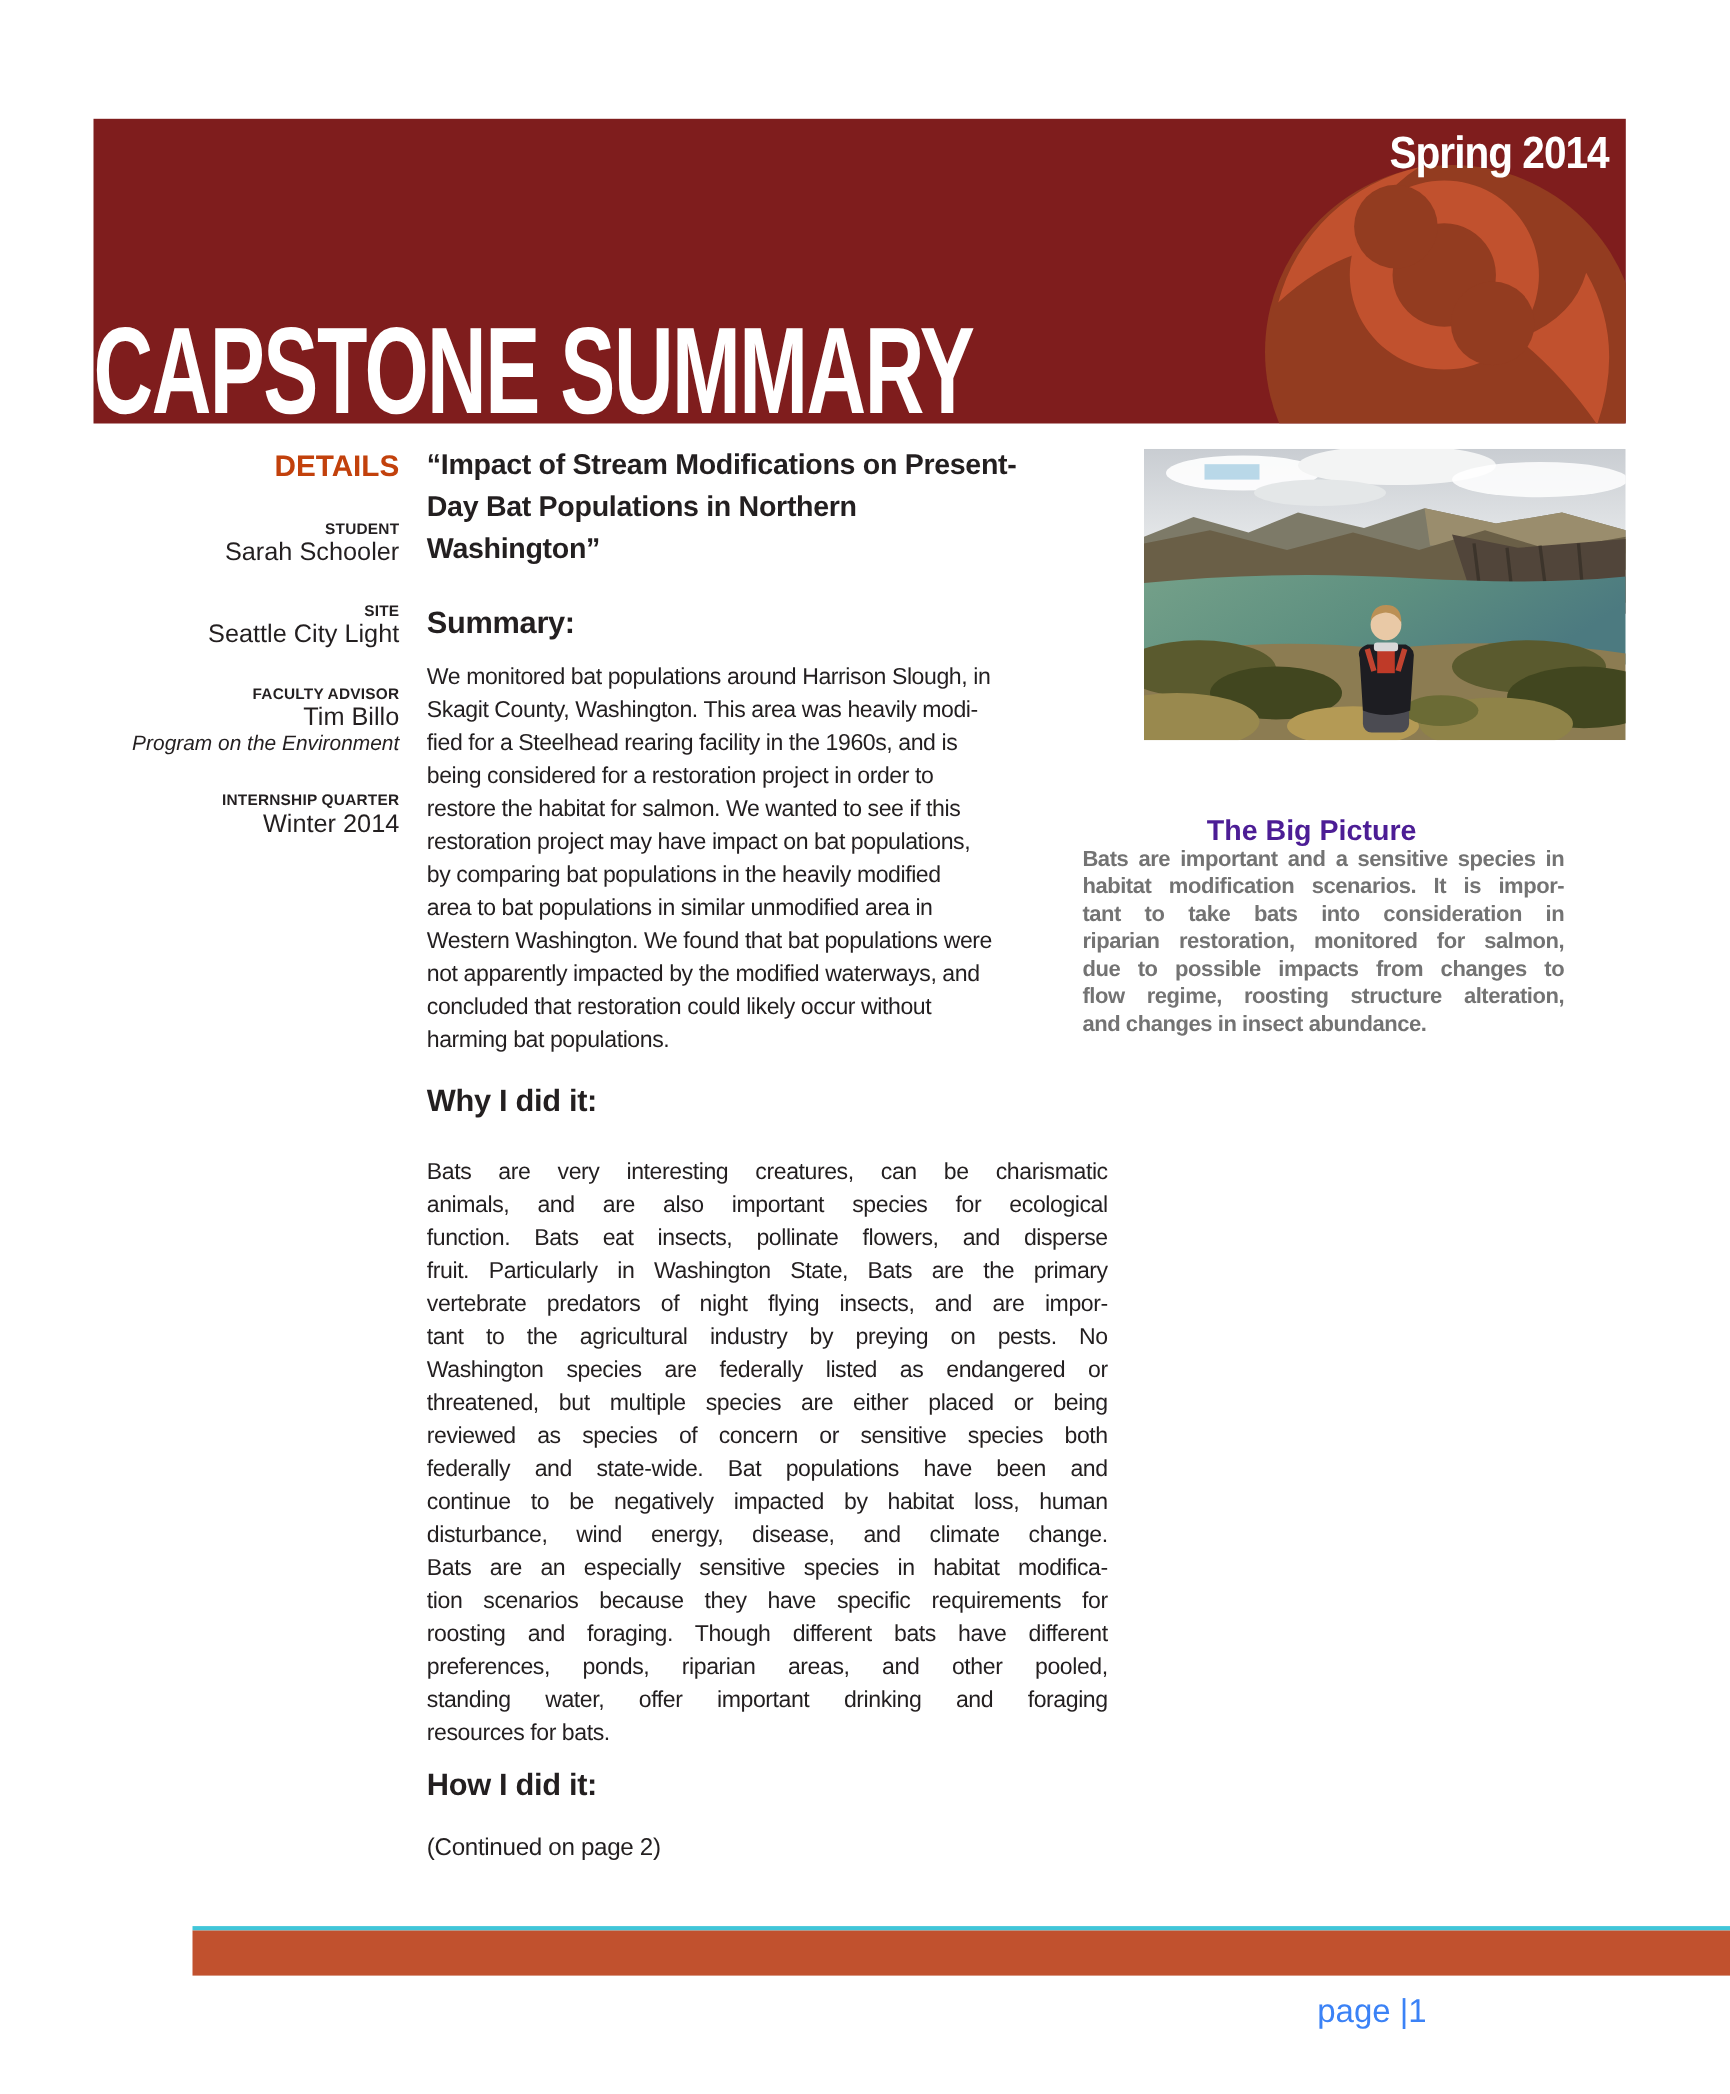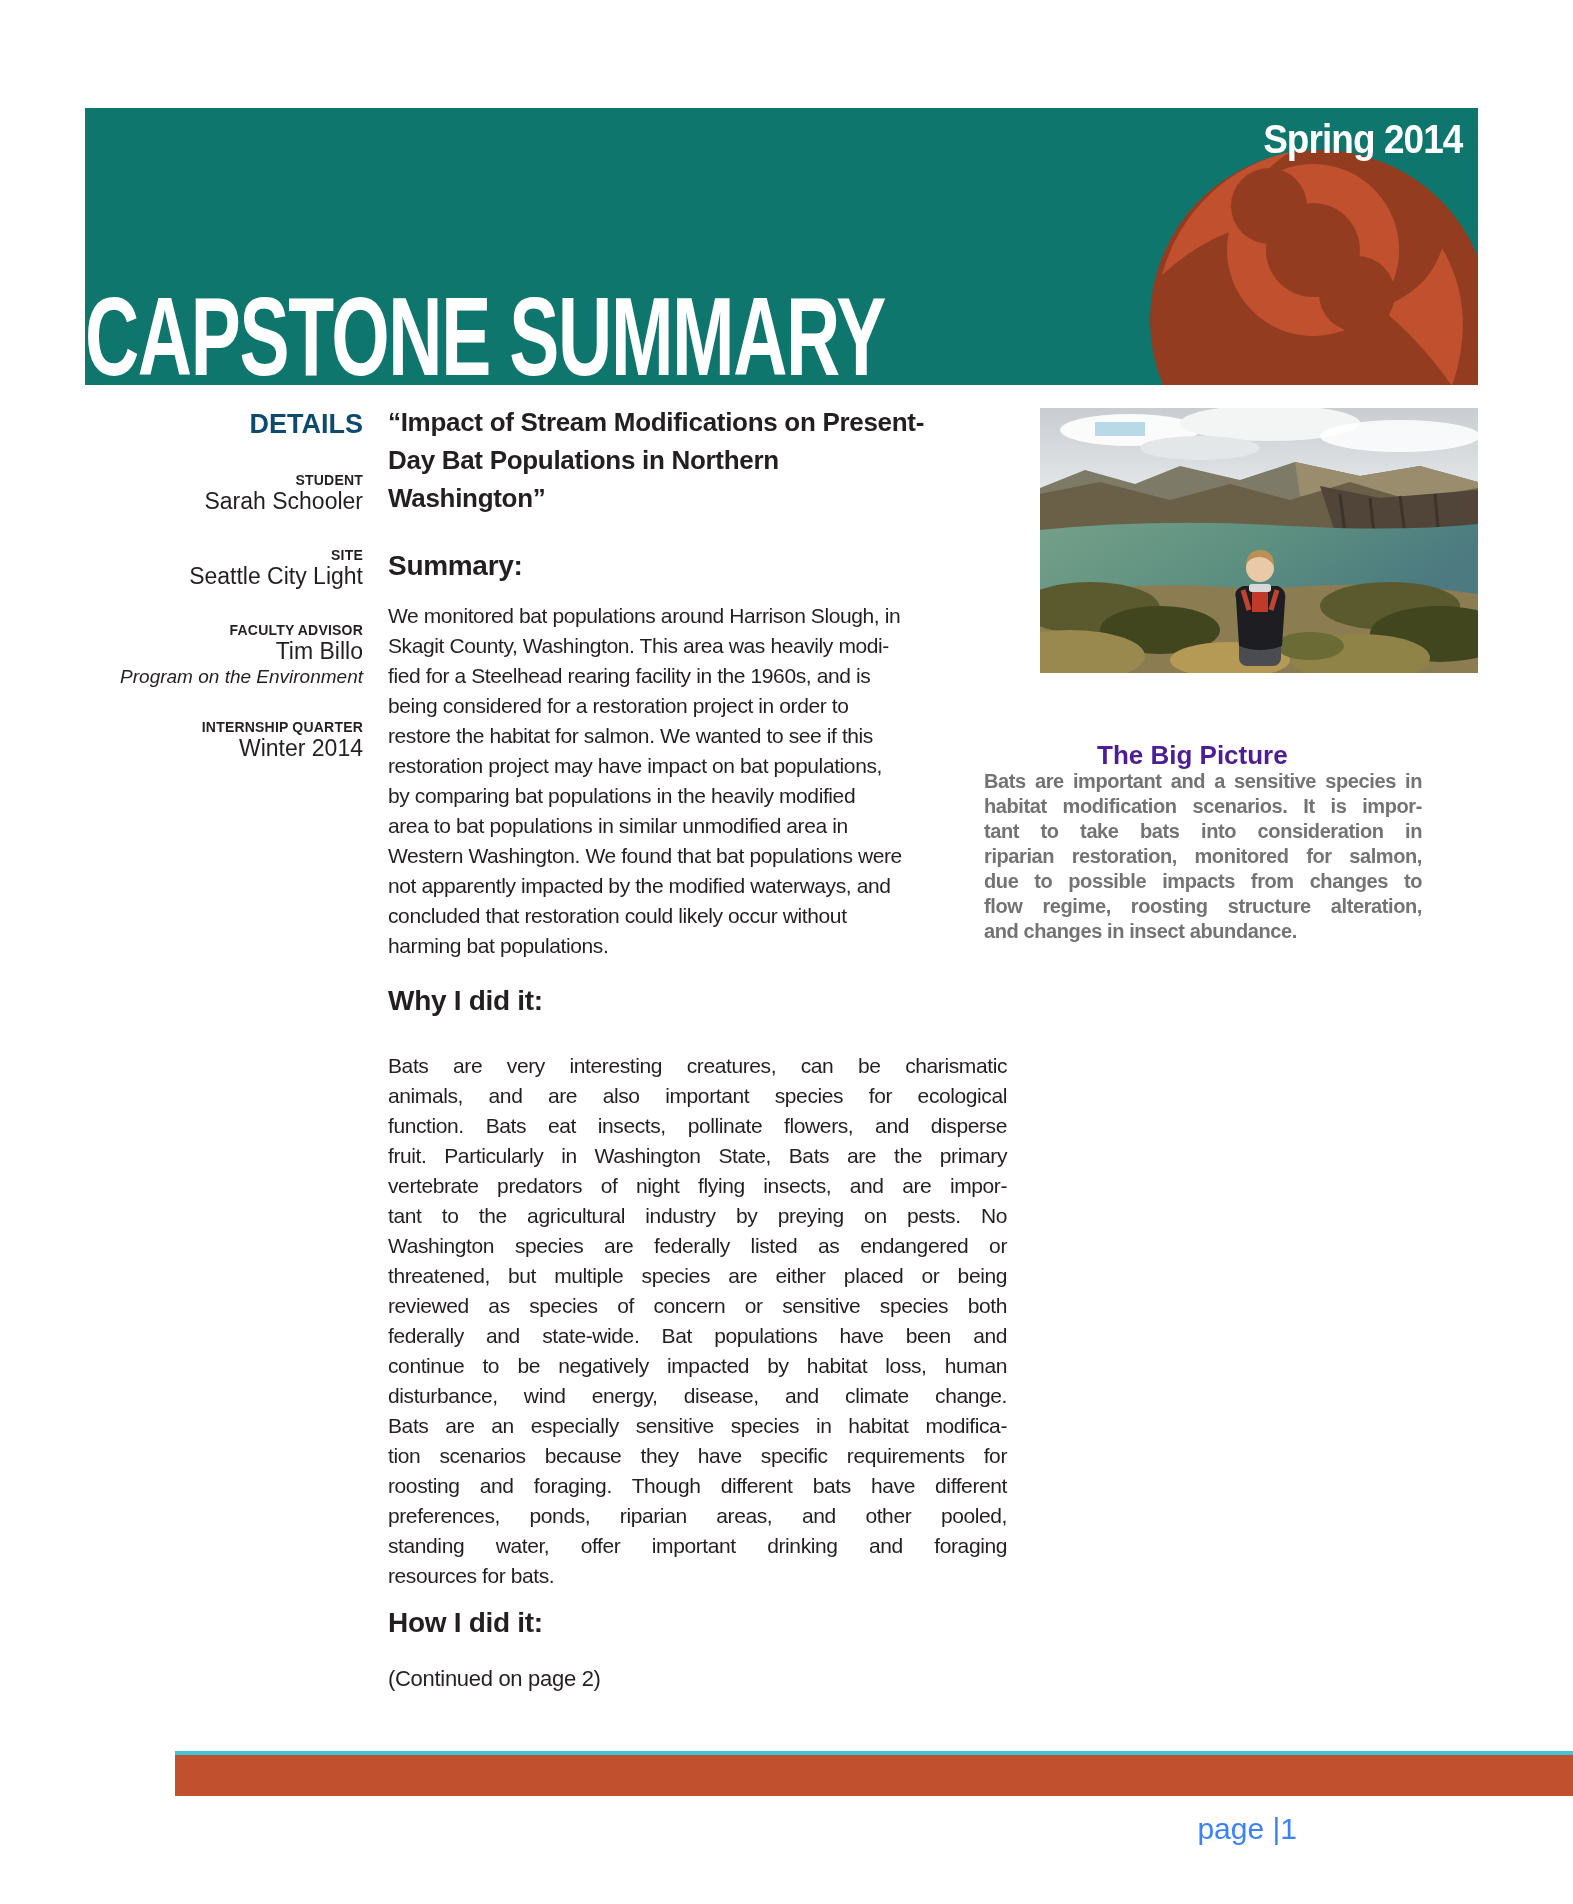--- a/index.html
+++ b/index.html
@@ -1,33 +1,33 @@
 <!DOCTYPE html>
 <html><head>
 <meta charset="utf-8">
 <style>
   html,body{margin:0;padding:0;background:#9e9e9e;}
   .page{position:relative;width:1573px;height:1904px;background:#ffffff;
         font-family:"Liberation Sans", sans-serif;color:#231f20;overflow:hidden;}
 
   
   .banner{position:absolute;left:85px;top:108px;width:1393px;height:277px;
-          background:#0f766e;overflow:hidden;}
+          background:#7f1d1d;overflow:hidden;}
   .issue{position:absolute;right:16px;top:8px;font-size:41px;font-weight:bold;color:#ffffff;
          letter-spacing:-1px;transform:scaleX(.9);transform-origin:right top;white-space:nowrap;}
   .masthead-text{position:absolute;left:0;top:173px;font-size:112px;line-height:1;
          font-weight:bold;letter-spacing:-2px;white-space:nowrap;
          transform:scaleX(.67);transform-origin:left top;}
   .masthead-text.white{color:#ffffff;}
   .masthead-clip{position:absolute;left:85px;top:385px;width:1393px;height:22px;overflow:hidden;}
   .masthead-clip .masthead-text{top:-104px;color:#c1512e;}
 
   
   .sidebar{position:absolute;left:90px;top:411px;width:273px;text-align:right;}
-  .sb-heading{font-size:27px;line-height:27px;font-weight:bold;color:#0c4a6e;margin-bottom:35px;}
+  .sb-heading{font-size:27px;line-height:27px;font-weight:bold;color:#c2410c;margin-bottom:35px;}
   .sb-label{font-size:14px;line-height:14px;font-weight:bold;letter-spacing:.2px;}
   .sb-value{font-size:23px;line-height:29px;}
   .sb-note{font-size:19px;line-height:22px;font-style:italic;}
   .sb-group{margin-top:32px;}
   .sb-group:first-of-type{margin-top:0;}
 
   
   .article{position:absolute;left:388px;top:403px;width:619px;}
   .art-title{font-size:26px;line-height:38px;font-weight:bold;letter-spacing:-.3px;}
   .article h2{font-size:28px;line-height:30px;font-weight:bold;margin:0;letter-spacing:-.3px;}

